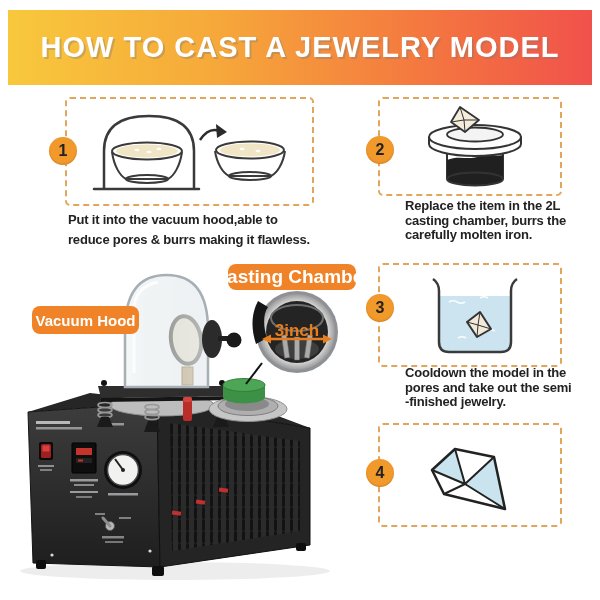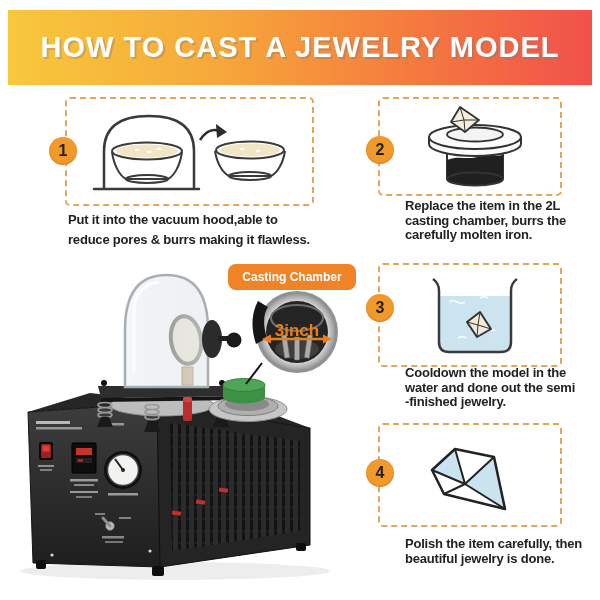--- a/index.html
+++ b/index.html
@@ -13,21 +13,21 @@
   .dash-box{position:absolute;border:2px dashed #E2A55C;border-radius:5px;background:#fff;}
   .badge{position:absolute;width:28px;height:28px;border-radius:50%;background:#F2992B;
          color:#222;font-size:16px;font-weight:bold;display:flex;align-items:center;
          justify-content:center;box-shadow:inset 0 -1px 2px rgba(0,0,0,0.15);z-index:5;}
   .caption{position:absolute;font-weight:bold;color:#222;}
   .cap1{left:68px;top:210px;width:270px;font-size:13px;line-height:20px;letter-spacing:-0.2px;}
   .cap-r{left:405px;width:185px;font-size:13px;line-height:14.5px;letter-spacing:-0.2px;}
   .tag{position:absolute;background:#F08327;color:#fff;font-weight:bold;border-radius:8px;
        display:flex;align-items:center;justify-content:center;z-index:6;white-space:nowrap;}
   .tag-vh{left:32px;top:306px;width:107px;height:28px;font-size:15px;}
-  .tag-cc{left:228px;top:264px;width:128px;height:26px;font-size:12px;}
+  .tag-cc{left:228px;top:264px;width:128px;height:26px;font-size:19px;}
   svg{display:block;}
   .illu{position:absolute;left:0;top:0;}
   .machine{position:absolute;left:0;top:255px;z-index:2;}
 </style>
 </head>
 <body>
 
 <div class="page">
 
   <div class="banner">
@@ -107,41 +107,37 @@
         <polygon points="87,57 100,47 111,64 97,72" fill="#F2E9D8" stroke="#333" stroke-width="2" stroke-linejoin="round"></polygon>
         <path d="M87,57 L98,60 M100,47 L98,60 M111,64 L98,60 M97,72 L98,60" stroke="#333" stroke-width="1"></path>
       </g>
     </svg>
   </div>
   <div class="badge" style="left:366px;top:294px;">
     <span>3</span>
   </div>
   <div class="caption cap-r" style="top:366px;">
     <div>Cooldown the model in the</div>
-    <div>water and done out the semi</div>
+    <div>pores and take out the semi</div>
     <div>-finished jewelry.</div>
   </div>
 
   <div class="dash-box" style="left:378px;top:423px;width:180px;height:100px;">
     <svg class="illu" width="176" height="96" viewBox="0 0 176 96">
       <polygon points="75,24 114,32 125,84 64,69 52,45" fill="#ffffff"></polygon>
       <polygon points="75,24 52,45 85,59" fill="#C9E3EF"></polygon>
       <polygon points="85,59 114,32 125,84" fill="#C9E3EF"></polygon>
       <g stroke="#222" stroke-width="2">
         <path d="M75,24 L85,59 M52,45 L85,59 M64,69 L85,59 M125,84 L85,59 M114,32 L85,59" fill="none"></path>
       </g>
       <polygon points="75,24 114,32 125,84 64,69 52,45" fill="none" stroke="#222" stroke-width="2.5" stroke-linejoin="round"></polygon>
     </svg>
   </div>
   <div class="badge" style="left:366px;top:459px;">
     <span>4</span>
-  </div>
-  <div class="caption cap-r" style="top:537px;">
-    <div>Polish the item carefully, then</div>
-    <div>beautiful jewelry is done.</div>
   </div>
 
   <svg class="machine" width="365" height="345" viewBox="0 0 365 345">
     <defs>
       <linearGradient id="frontg" x1="0" y1="0" x2="0" y2="1">
         <stop offset="0" stop-color="#3D3D3D"></stop>
           <stop offset="1" stop-color="#1E1E1E"></stop>
       </linearGradient>
       <linearGradient id="glassg" x1="0" y1="0" x2="1" y2="0">
         <stop offset="0" stop-color="#F0F4F6" stop-opacity="0.65"></stop>
@@ -278,17 +274,20 @@
       <path d="M258,46 C251,59 251,74 256,89 L267,83 C263,71 263,59 268,52 Z" fill="#161616"></path>
       <g>
         <line x1="266" y1="84" x2="328" y2="84" stroke="#E87E1B" stroke-width="2.5"></line>
         <polygon points="262,84 271,79.5 271,88.5" fill="#E87E1B"></polygon>
         <polygon points="332,84 323,79.5 323,88.5" fill="#E87E1B"></polygon>
       </g>
       <text x="297" y="81" text-anchor="middle" font-family="Liberation Sans, sans-serif" font-size="17" font-weight="bold" fill="#E87E1B">3inch</text>
     </g>
   </svg>
 
+  <div class="tag tag-vh">
+    <span>Vacuum Hood</span>
+  </div>
   <div class="tag tag-cc">
     <span>Casting Chamber</span>
   </div>
 
 </div>
 
 </body></html>

